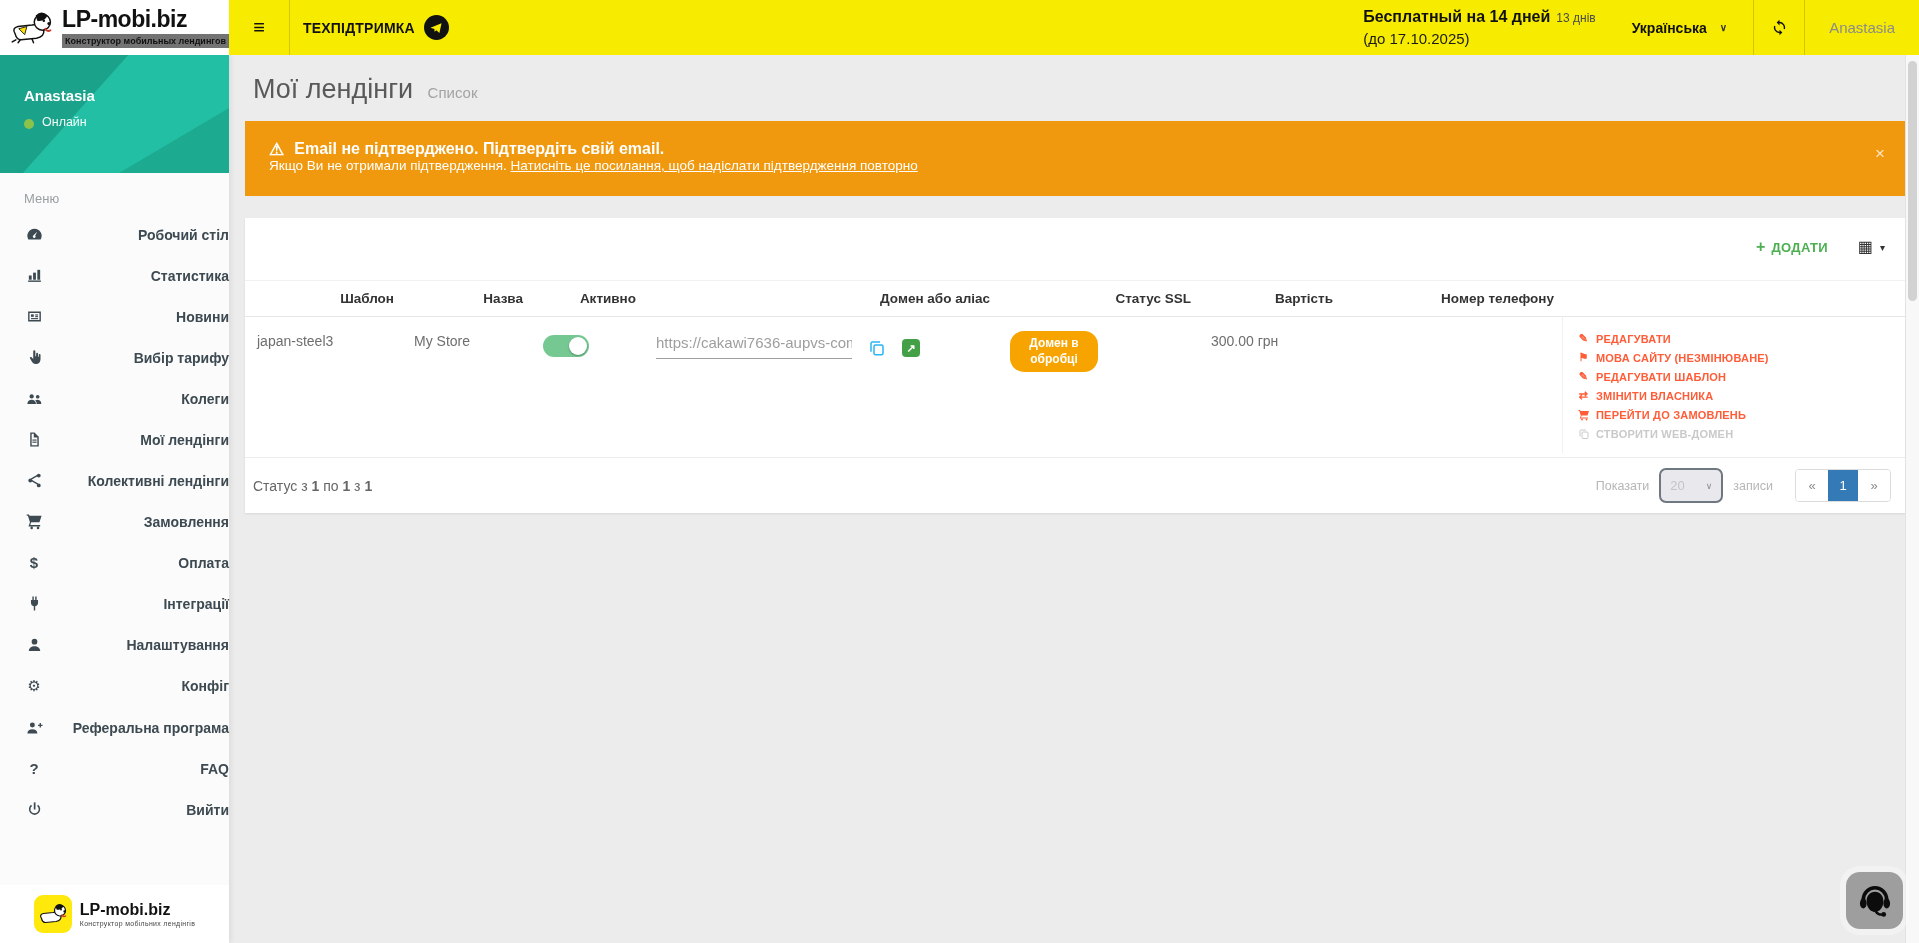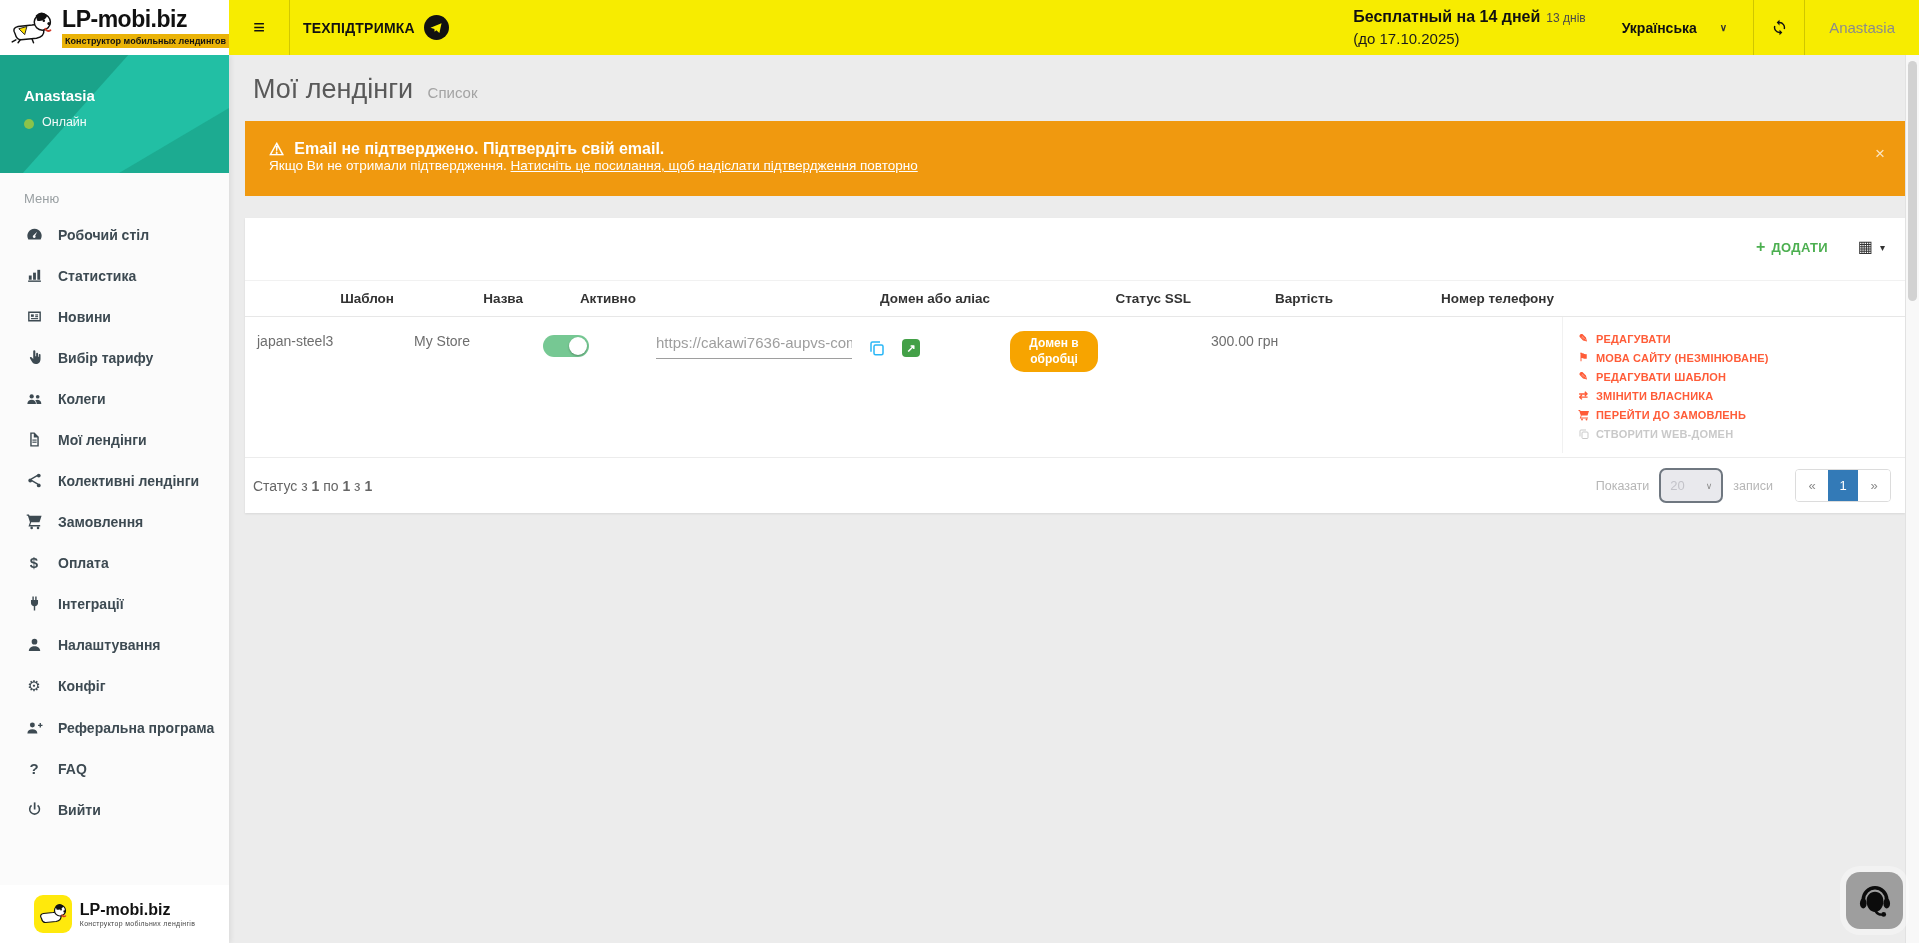--- a/index.html
+++ b/index.html
@@ -4,50 +4,50 @@
 <style>
   * { margin:0; padding:0; box-sizing:border-box; }
   html,body { width:1919px; height:943px; overflow:hidden; }
   body { font-family:"Liberation Sans", sans-serif; background:#ececec; position:relative; }
 
   
   .topbar { position:absolute; top:0; left:0; width:1919px; height:55px; display:flex; z-index:30; }
   .brand-box { width:229px; height:55px; background:#ffffff; display:flex; align-items:center; gap:8px; padding-left:10px; cursor:pointer; }
   .brand-txt { display:flex; flex-direction:column; }
   .brand-title { font-size:23px; font-weight:bold; color:#111; letter-spacing:-0.5px; line-height:1; }
-  .brand-sub { font-size:9px; font-weight:bold; color:#111; background:#eab308; padding:2px 3px; margin-top:3px; white-space:nowrap; }
+  .brand-sub { font-size:9px; font-weight:bold; color:#111; background:#737373; padding:2px 3px; margin-top:3px; white-space:nowrap; }
   .topbar-yellow { flex:1; background:#f7ec00; display:flex; align-items:stretch; }
   .hamburger { width:61px; display:flex; align-items:center; justify-content:center; font-size:20px; font-weight:bold; color:#111; border-right:1px solid rgba(0,0,0,0.15); cursor:pointer; }
   .support-btn { display:flex; align-items:center; gap:9px; padding:0 26px 0 13px; font-size:14px; font-weight:bold; color:#111; cursor:pointer; letter-spacing:0.2px; }
   .tg-circle { width:25px; height:25px; border-radius:50%; background:#111; display:flex; align-items:center; justify-content:center; }
   .tg-circle svg { width:14px; height:14px; }
   .topbar-spacer { flex:1; }
   .trial { display:flex; flex-direction:column; justify-content:center; margin-right:36px; line-height:1.45; }
   .trial-l1 { font-size:16px; color:#111; }
   .trial-l1 b { font-weight:bold; }
   .trial-days { font-weight:normal; color:#4a4a4a; font-size:12px; margin-left:6px; }
   .trial-l2 { font-size:15px; color:#1b1b1b; }
-  .lang { display:flex; align-items:center; gap:23px; font-size:14px; font-weight:bold; color:#111; margin-right:26px; cursor:pointer; }
+  .lang { display:flex; align-items:center; gap:13px; font-size:14px; font-weight:bold; color:#111; margin-right:26px; cursor:pointer; }
   .lang .chev { font-size:10px; color:#333; }
   .tb-sep { width:1px; background:rgba(0,0,0,0.16); }
   .refresh-btn { width:50px; display:flex; align-items:center; justify-content:center; cursor:pointer; color:#111; }
   .refresh-btn svg { width:17px; height:17px; }
   .topuser { display:flex; align-items:center; padding:0 24px; font-size:15px; color:#8b8b8b; cursor:pointer; }
 
   
   .sidebar { position:absolute; top:55px; left:0; width:229px; bottom:0; background:#fbfbfb; box-shadow:2px 0 5px rgba(0,0,0,0.07); z-index:20; }
   .sb-head { height:118px; background:#22bfa4; position:relative; overflow:hidden; padding:32px 0 0 24px; }
   .sb-head::before { content:""; position:absolute; inset:0; background:#189a81; clip-path:polygon(0 0,56% 0,10% 100%,0 100%); opacity:0.75; }
   .sb-head::after { content:""; position:absolute; inset:0; background:#189a81; clip-path:polygon(100% 45%,100% 100%,52% 100%); opacity:0.55; }
   .sb-name { position:relative; z-index:2; color:#fff; font-size:15px; font-weight:bold; }
   .sb-status { position:relative; z-index:2; display:flex; align-items:flex-end; gap:8px; margin-top:11px; color:rgba(255,255,255,0.95); font-size:12.5px; }
   .dot { width:10px; height:10px; border-radius:50%; background:#8bc34a; }
   .menu { padding:18px 0 0 24px; }
   .menu-label { color:#9aa0a3; font-size:13px; margin-bottom:8px; }
-  .mi { display:flex; align-items:center; gap:14px; padding:12px 0; cursor:pointer; color:#3d4a52; text-decoration:none; }
+  .mi { display:flex; align-items:center; gap:14px; padding:12px 0; cursor:pointer; color:#3d4a52; text-decoration:none;justify-content:space-between; }
   .mi-ic { width:20px; display:flex; align-items:center; justify-content:center; font-size:15px; color:#3d4a52; }
   .mi-ic svg { width:17px; height:17px; fill:currentColor; }
   .mi-lb { font-size:14px; font-weight:bold; }
   .sb-foot { position:absolute; bottom:0; left:0; width:229px; height:58px; background:#ffffff; display:flex; align-items:center; justify-content:center; gap:8px; cursor:pointer; }
   .sb-foot-ic { width:38px; height:38px; border-radius:9px; background:#ffe90c; display:flex; align-items:center; justify-content:center; }
   .sb-foot-txt { display:flex; flex-direction:column; }
   .sb-foot-title { font-size:16px; font-weight:bold; color:#111; line-height:1.1; }
   .sb-foot-sub { font-size:6.9px; color:#444; letter-spacing:0.35px; margin-top:2px; }
 
   

